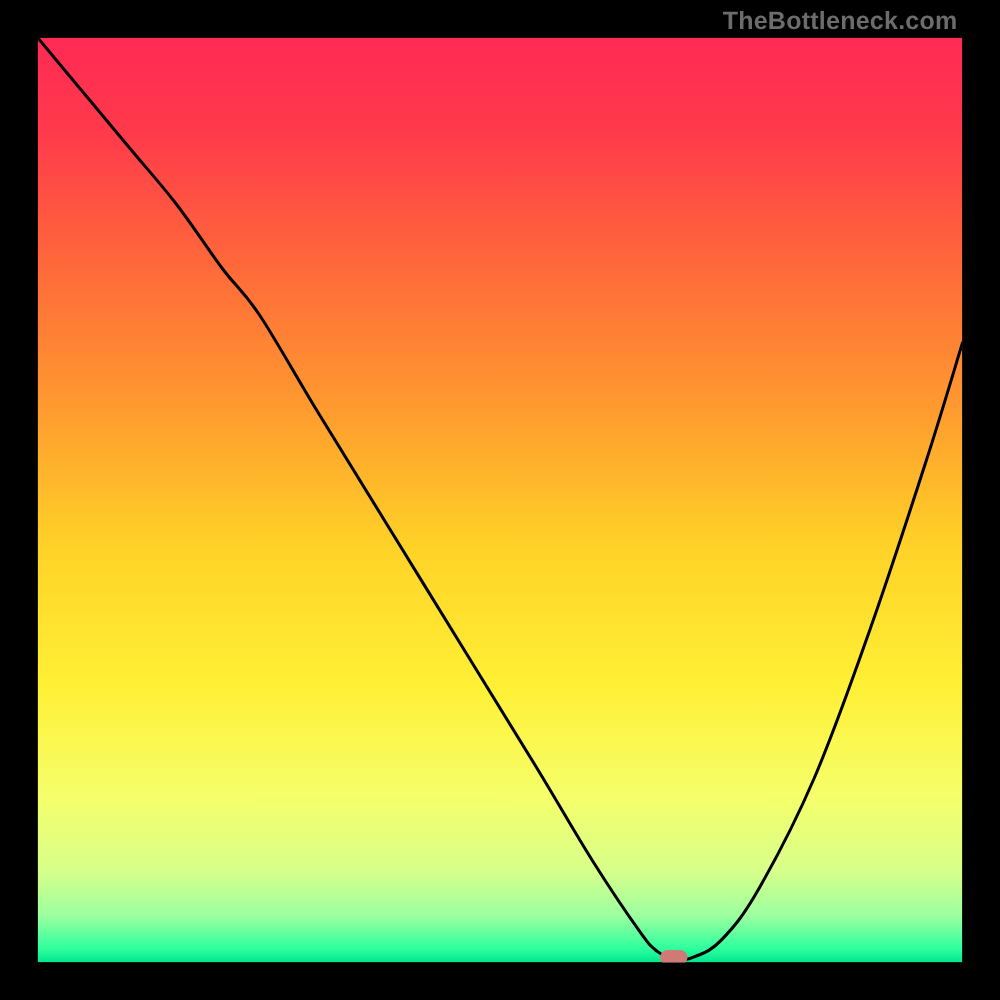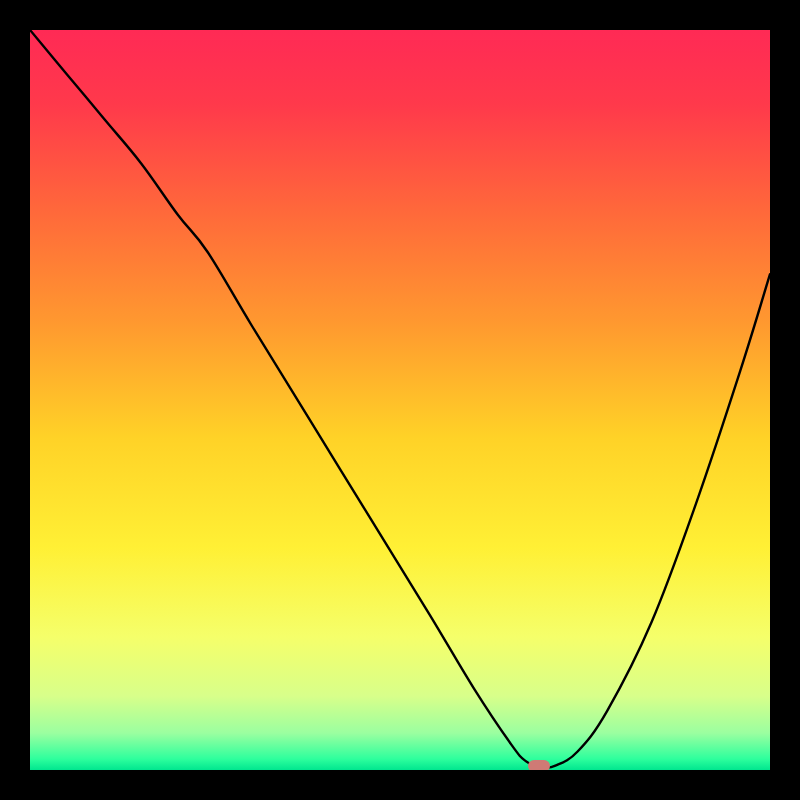--- a/index.html
+++ b/index.html
@@ -82,14 +82,15 @@
     </svg>
 
     <svg class="curve" width="740" height="740">
       <path id="curve-path" d="M 0.00 0.00 C 6.66 7.99, 23.68 28.42, 37.00 44.40 C 50.32 60.38, 60.68 72.82, 74.00 88.80 C 87.32 104.78, 97.68 115.88, 111.00 133.20 C 124.32 150.52, 136.01 169.02, 148.00 185.00 C 159.99 200.98, 164.28 202.02, 177.60 222.00 C 190.92 241.98, 203.35 265.36, 222.00 296.00 C 240.65 326.64, 259.89 357.57, 281.20 392.20 C 302.51 426.83, 319.09 453.77, 340.40 488.40 C 361.71 523.03, 380.95 553.96, 399.60 584.60 C 418.25 615.24, 429.35 635.29, 444.00 658.60 C 458.65 681.91, 471.68 701.05, 481.00 714.10 C 490.32 727.15, 490.47 726.99, 495.80 731.12 C 501.13 735.25, 505.27 736.24, 510.60 737.04 C 515.93 737.84, 518.74 738.36, 525.40 735.56 C 532.06 732.76, 538.28 731.36, 547.60 721.50 C 556.92 711.64, 563.88 704.11, 577.20 680.80 C 590.52 657.49, 605.62 629.30, 621.60 592.00 C 637.58 554.70, 650.02 518.89, 666.00 473.60 C 681.98 428.31, 697.08 381.69, 710.40 340.40 C 723.72 299.11, 734.67 261.52, 740.00 244.20" stroke="#000000" stroke-width="2.4" fill="none" stroke-linejoin="round" stroke-linecap="round"></path>
     </svg>
 
     <div class="marker" style="left: 509.12px; top: 736.3px; background: rgb(207, 122, 117);"></div>
 
   </div>
 
+  <div class="watermark">TheBottleneck.com</div>
 
 </div>
 
 </body></html>

